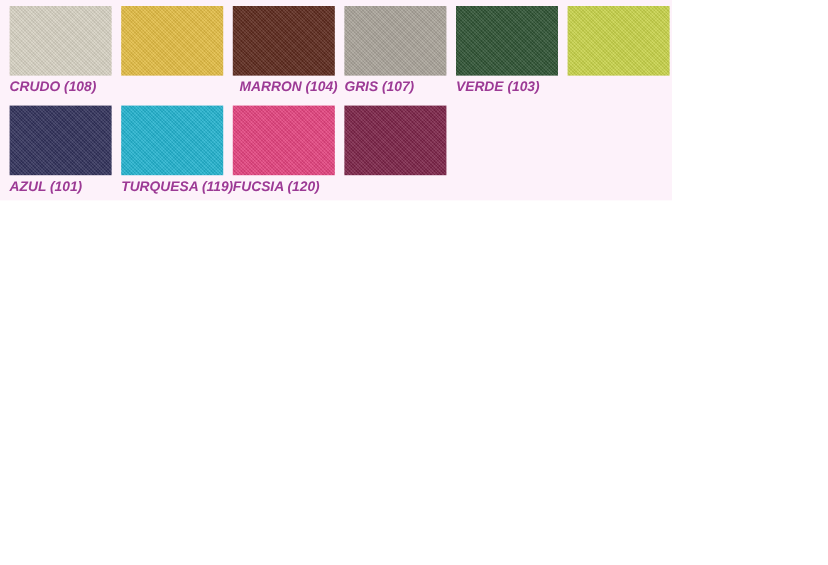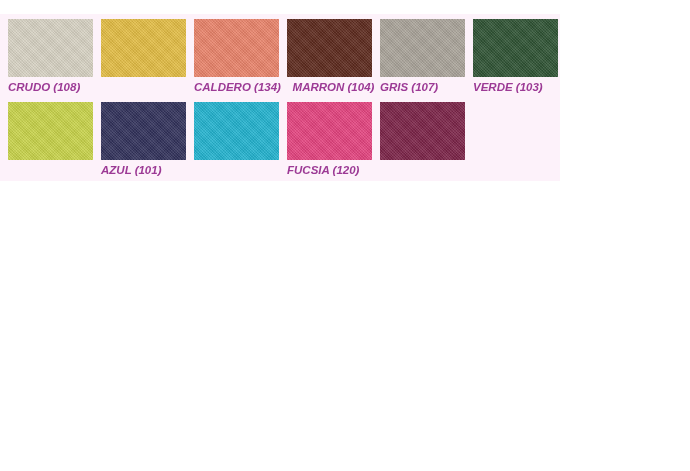--- a/index.html
+++ b/index.html
@@ -10,21 +10,21 @@
   body {
     width: 690px;
     height: 471px;
     overflow: hidden;
     font-family: "Liberation Sans", sans-serif;
   }
 
   #color-chart-panel {
     position: absolute;
     left: 0px;
-    top: 14px;
+    top: 0px;
     width: 560px;
     height: 167px;
     background: #fdf2fa;
     box-sizing: border-box;
   }
 
   .swatch-grid {
     position: absolute;
     left: 8px;
     top: 5px;
@@ -81,44 +81,41 @@
 <div id="color-chart-panel" style="background: rgb(253, 242, 250);">
   <div class="swatch-grid">
       <div class="swatch-cell">
         <div class="swatch-chip" style="background-color: rgb(214, 209, 194);"></div>
         <div class="swatch-label" style="color: rgb(156, 58, 149);">CRUDO (108)</div>
       </div>
       <div class="swatch-cell">
         <div class="swatch-chip" style="background-color: rgb(226, 188, 68);"></div>
       </div>
       <div class="swatch-cell">
-        <div class="swatch-chip" style="background-color: rgb(232, 131, 106);"></div>
-        <div class="swatch-label" style="color: rgb(156, 58, 149);">CALDERO (134)</div>
-      </div>
-      <div class="swatch-cell">
         <div class="swatch-chip" style="background-color: rgb(93, 42, 30);"></div>
         <div class="swatch-label" style="color: rgb(156, 58, 149); text-align: center;">MARRON (104)</div>
       </div>
       <div class="swatch-cell">
         <div class="swatch-chip" style="background-color: rgb(169, 163, 153);"></div>
         <div class="swatch-label" style="color: rgb(156, 58, 149);">GRIS (107)</div>
       </div>
       <div class="swatch-cell">
         <div class="swatch-chip" style="background-color: rgb(47, 83, 52);"></div>
         <div class="swatch-label" style="color: rgb(156, 58, 149);">VERDE (103)</div>
       </div>
       <div class="swatch-cell">
         <div class="swatch-chip" style="background-color: rgb(199, 210, 74);"></div>
       </div>
       <div class="swatch-cell">
         <div class="swatch-chip" style="background-color: rgb(50, 50, 91);"></div>
         <div class="swatch-label" style="color: rgb(156, 58, 149);">AZUL (101)</div>
       </div>
       <div class="swatch-cell">
         <div class="swatch-chip" style="background-color: rgb(35, 178, 206);"></div>
+        <div class="swatch-label" style="color: rgb(156, 58, 149);">TURQUESA (119)</div>
       </div>
       <div class="swatch-cell">
         <div class="swatch-chip" style="background-color: rgb(227, 67, 126);"></div>
         <div class="swatch-label" style="color: rgb(156, 58, 149);">FUCSIA (120)</div>
       </div>
       <div class="swatch-cell">
         <div class="swatch-chip" style="background-color: rgb(123, 36, 72);"></div>
       </div>
     </div>
 </div>

